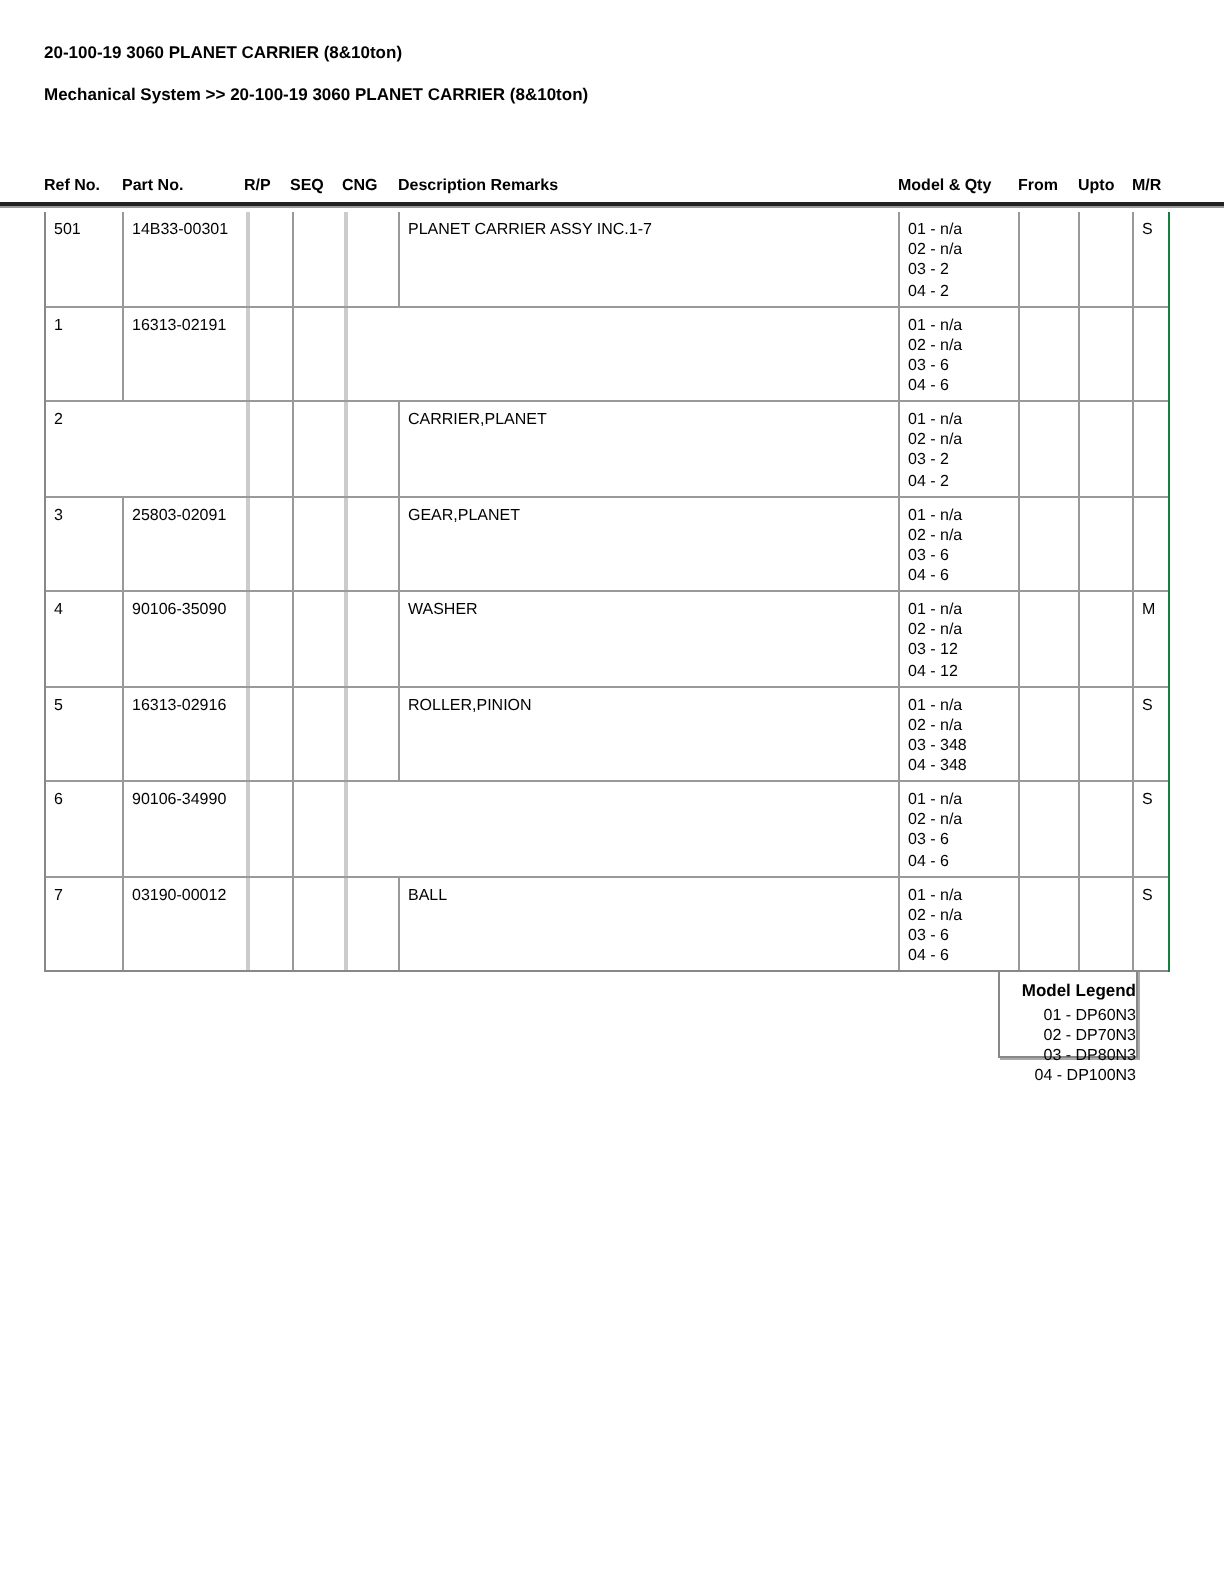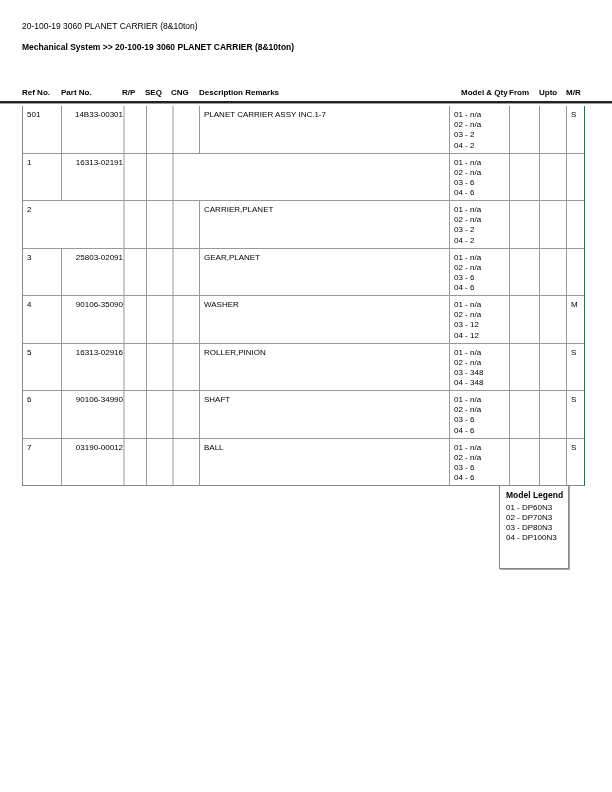--- a/index.html
+++ b/index.html
@@ -1,21 +1,21 @@
 <!DOCTYPE html>
 <html><head>
 <meta charset="utf-8">
 <style>
   html, body { margin: 0; padding: 0; }
   body {
     width: 612px; height: 792px; background: #ffffff; position: relative;
     font-family: "Liberation Sans", sans-serif; color: #000; overflow: hidden;
   }
   .title {
-    position: absolute; left: 22px; top: 21px; font-size: 8.5px; font-weight: normal; text-align: center;
+    position: absolute; left: 22px; top: 21px; font-size: 8.5px; font-weight: bold; text-align: center;
   }
   .breadcrumb {
     position: absolute; left: 22px; top: 42px; width: 570px; font-size: 8.5px;
     font-weight: bold; line-height: 10.5px;
   }
   .thead {
     position: absolute; left: 0; top: 88px; width: 612px; height: 12px;
     font-size: 8px; font-weight: bold;
   }
   .thead span { position: absolute; top: 0; white-space: nowrap; }
@@ -26,54 +26,55 @@
   .table {
     position: absolute; left: 22px; top: 106px; width: 561px;
     border-left: 1px solid #888; border-right: 1px solid #15803d;
   }
   .row { position: relative; height: 46.5px; border-bottom: 1px solid #999; font-size: 8px; }
   .row:last-child { border-bottom: 1px solid #888; }
   .cell { position: absolute; top: 0; bottom: 0; padding: 4px 0 0 4px; box-sizing: border-box; line-height: 10.2px; }
   .cell.bl { border-left: 1px solid #999; }
   .cell.blg { border-left: 2px solid #ccc; }
   .c-ref { left: 0; width: 38px; }
-  .c-part { left: 38px; width: 62px; text-align: right; }
+  .c-part { left: 38px; width: 62px; }
   .c-rp { left: 100px; width: 23px; }
   .c-seq { left: 123px; width: 26px; }
   .c-cng { left: 149px; width: 27px; }
   .c-desc { left: 176px; width: 250px; }
   .c-model { left: 426px; width: 60px; }
   .c-from { left: 486px; width: 30px; }
   .c-upto { left: 516px; width: 27px; }
   .c-mr { left: 543px; width: 18px; }
   .qty-line { display: block; }
   .legend {
-    position: absolute; left: 499px; top: 485px; width: 70px; height: 84px;
+    position: absolute; left: 499px; top: 485px; width: 70px; height: 44px;
     border: 1px solid #888; box-shadow: 1px 1px 0 #aaa; font-size: 8px; padding: 4px 0 0 6px;
     box-sizing: border-box;
+    text-align: right;
   }
   .legend .lg-title { font-weight: bold; font-size: 8.5px; margin-bottom: 3px; }
   .legend .lg-item { line-height: 10px; }
 </style>
 </head>
 <body>
 
 <div class="title">20-100-19 3060 PLANET CARRIER (8&amp;10ton)</div>
 <div class="breadcrumb">
   <div>Mechanical System &gt;&gt; 20-100-19 3060 PLANET CARRIER (8&amp;10ton)</div>
 </div>
 
 <div class="thead">
   <span style="left:22px">Ref No.</span>
   <span style="left:61px">Part No.</span>
   <span style="left:122px">R/P</span>
   <span style="left:145px">SEQ</span>
   <span style="left:171px">CNG</span>
   <span style="left:199px">Description Remarks</span>
-  <span style="left:461px">Model &amp; Qty</span>
+  <span style="left:449px">Model &amp; Qty</span>
   <span style="left:509px">From</span>
   <span style="left:539px">Upto</span>
   <span style="left:566px">M/R</span>
 </div>
 <div class="header-rule"></div>
 
 <div class="table" id="parts-table">
     <div class="row">
       <div class="cell c-ref">501</div>
       <div class="cell c-part bl">14B33-00301</div>
@@ -173,21 +174,20 @@
       <div class="cell c-from bl"></div>
       <div class="cell c-upto bl"></div>
       <div class="cell c-mr bl">S</div>
     </div>
     <div class="row">
       <div class="cell c-ref">6</div>
       <div class="cell c-part bl">90106-34990</div>
       <div class="cell c-rp blg"></div>
       <div class="cell c-seq bl"></div>
       <div class="cell c-cng blg"></div>
-      <div class="cell c-desc bl">SHAFT</div>
       <div class="cell c-model bl">
         <span class="qty-line">01 - n/a</span>
         <span class="qty-line">02 - n/a</span>
         <span class="qty-line">03 - 6</span>
         <span class="qty-line">04 - 6</span>
       </div>
       <div class="cell c-from bl"></div>
       <div class="cell c-upto bl"></div>
       <div class="cell c-mr bl">S</div>
     </div>

